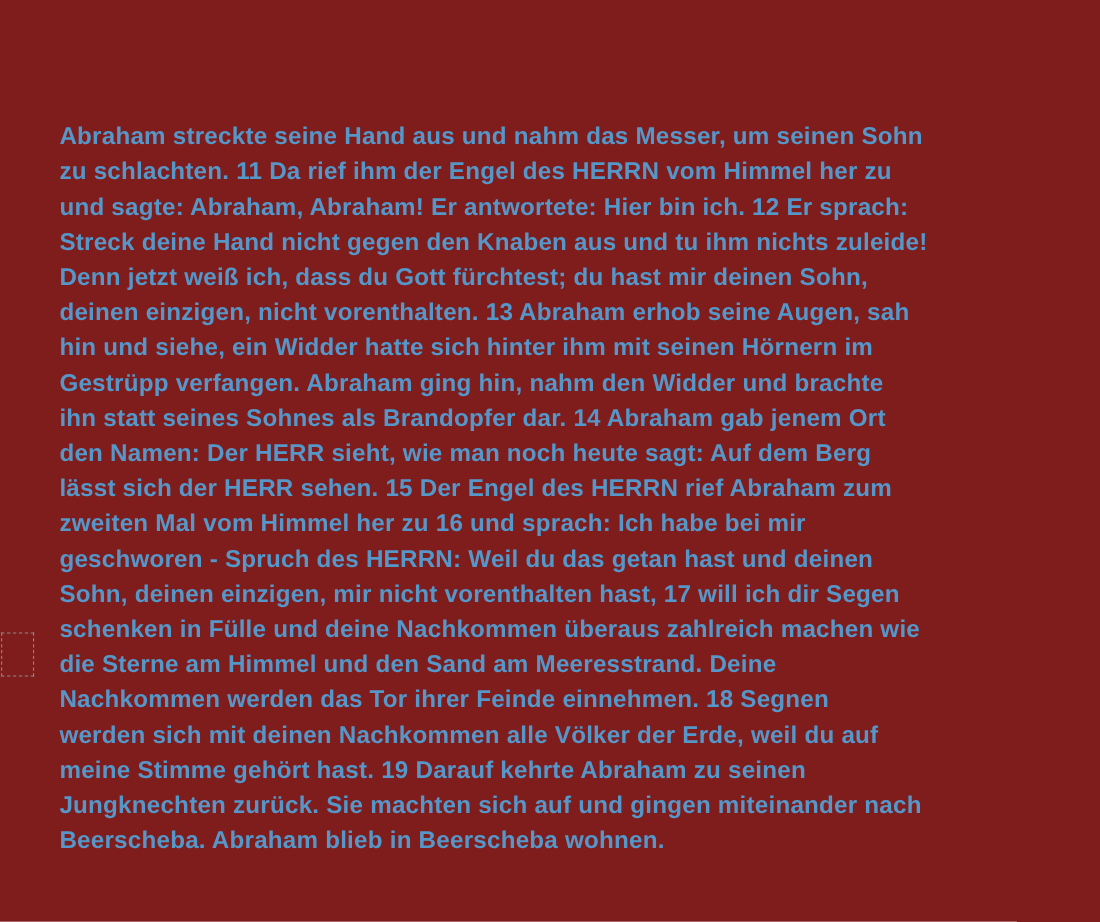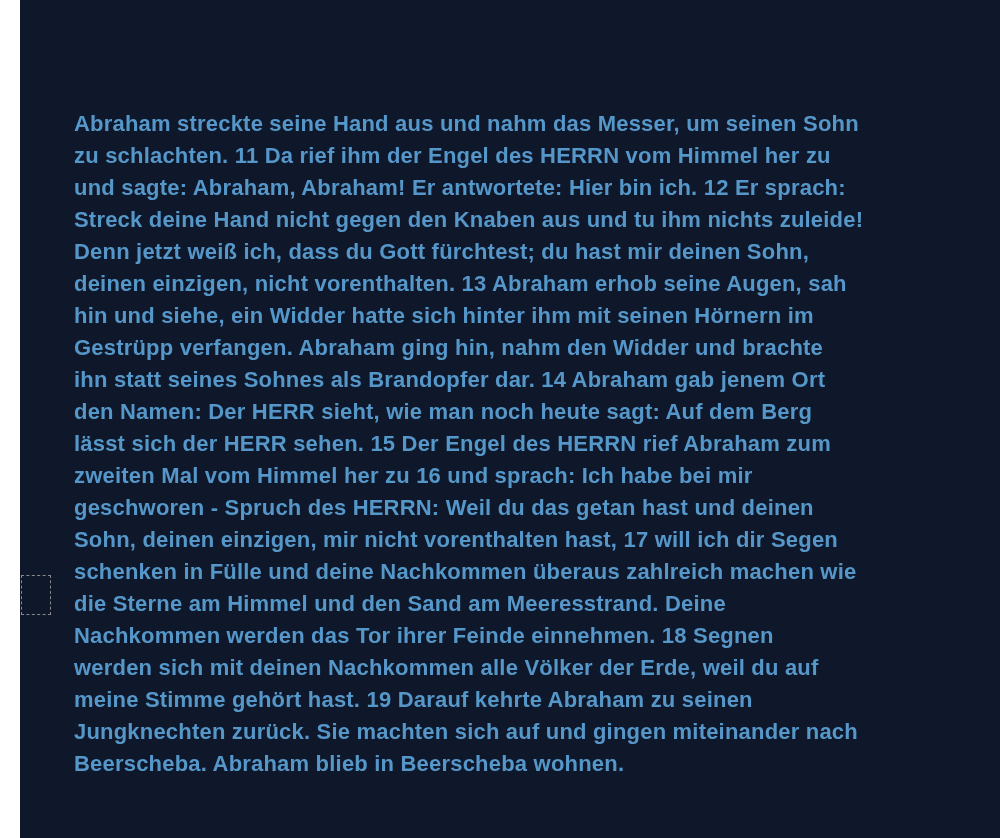--- a/index.html
+++ b/index.html
@@ -10,22 +10,21 @@
     width: 1000px;
     height: 838px;
     background: #ffffff;
     font-family: "Liberation Sans", sans-serif;
     position: relative;
     overflow: hidden;
   }
   .page {
     position: absolute;
     inset: 0;
-    background: #0f172a;
-    margin-left: 20px;
+    background: #7f1d1d;
   }
   .passage-block {
     position: absolute;
     left: 54px;
     top: 44px;
     width: 900px;
     color: #5597c9;
     font-weight: bold;
     font-size: 22px;
     line-height: 32px;

